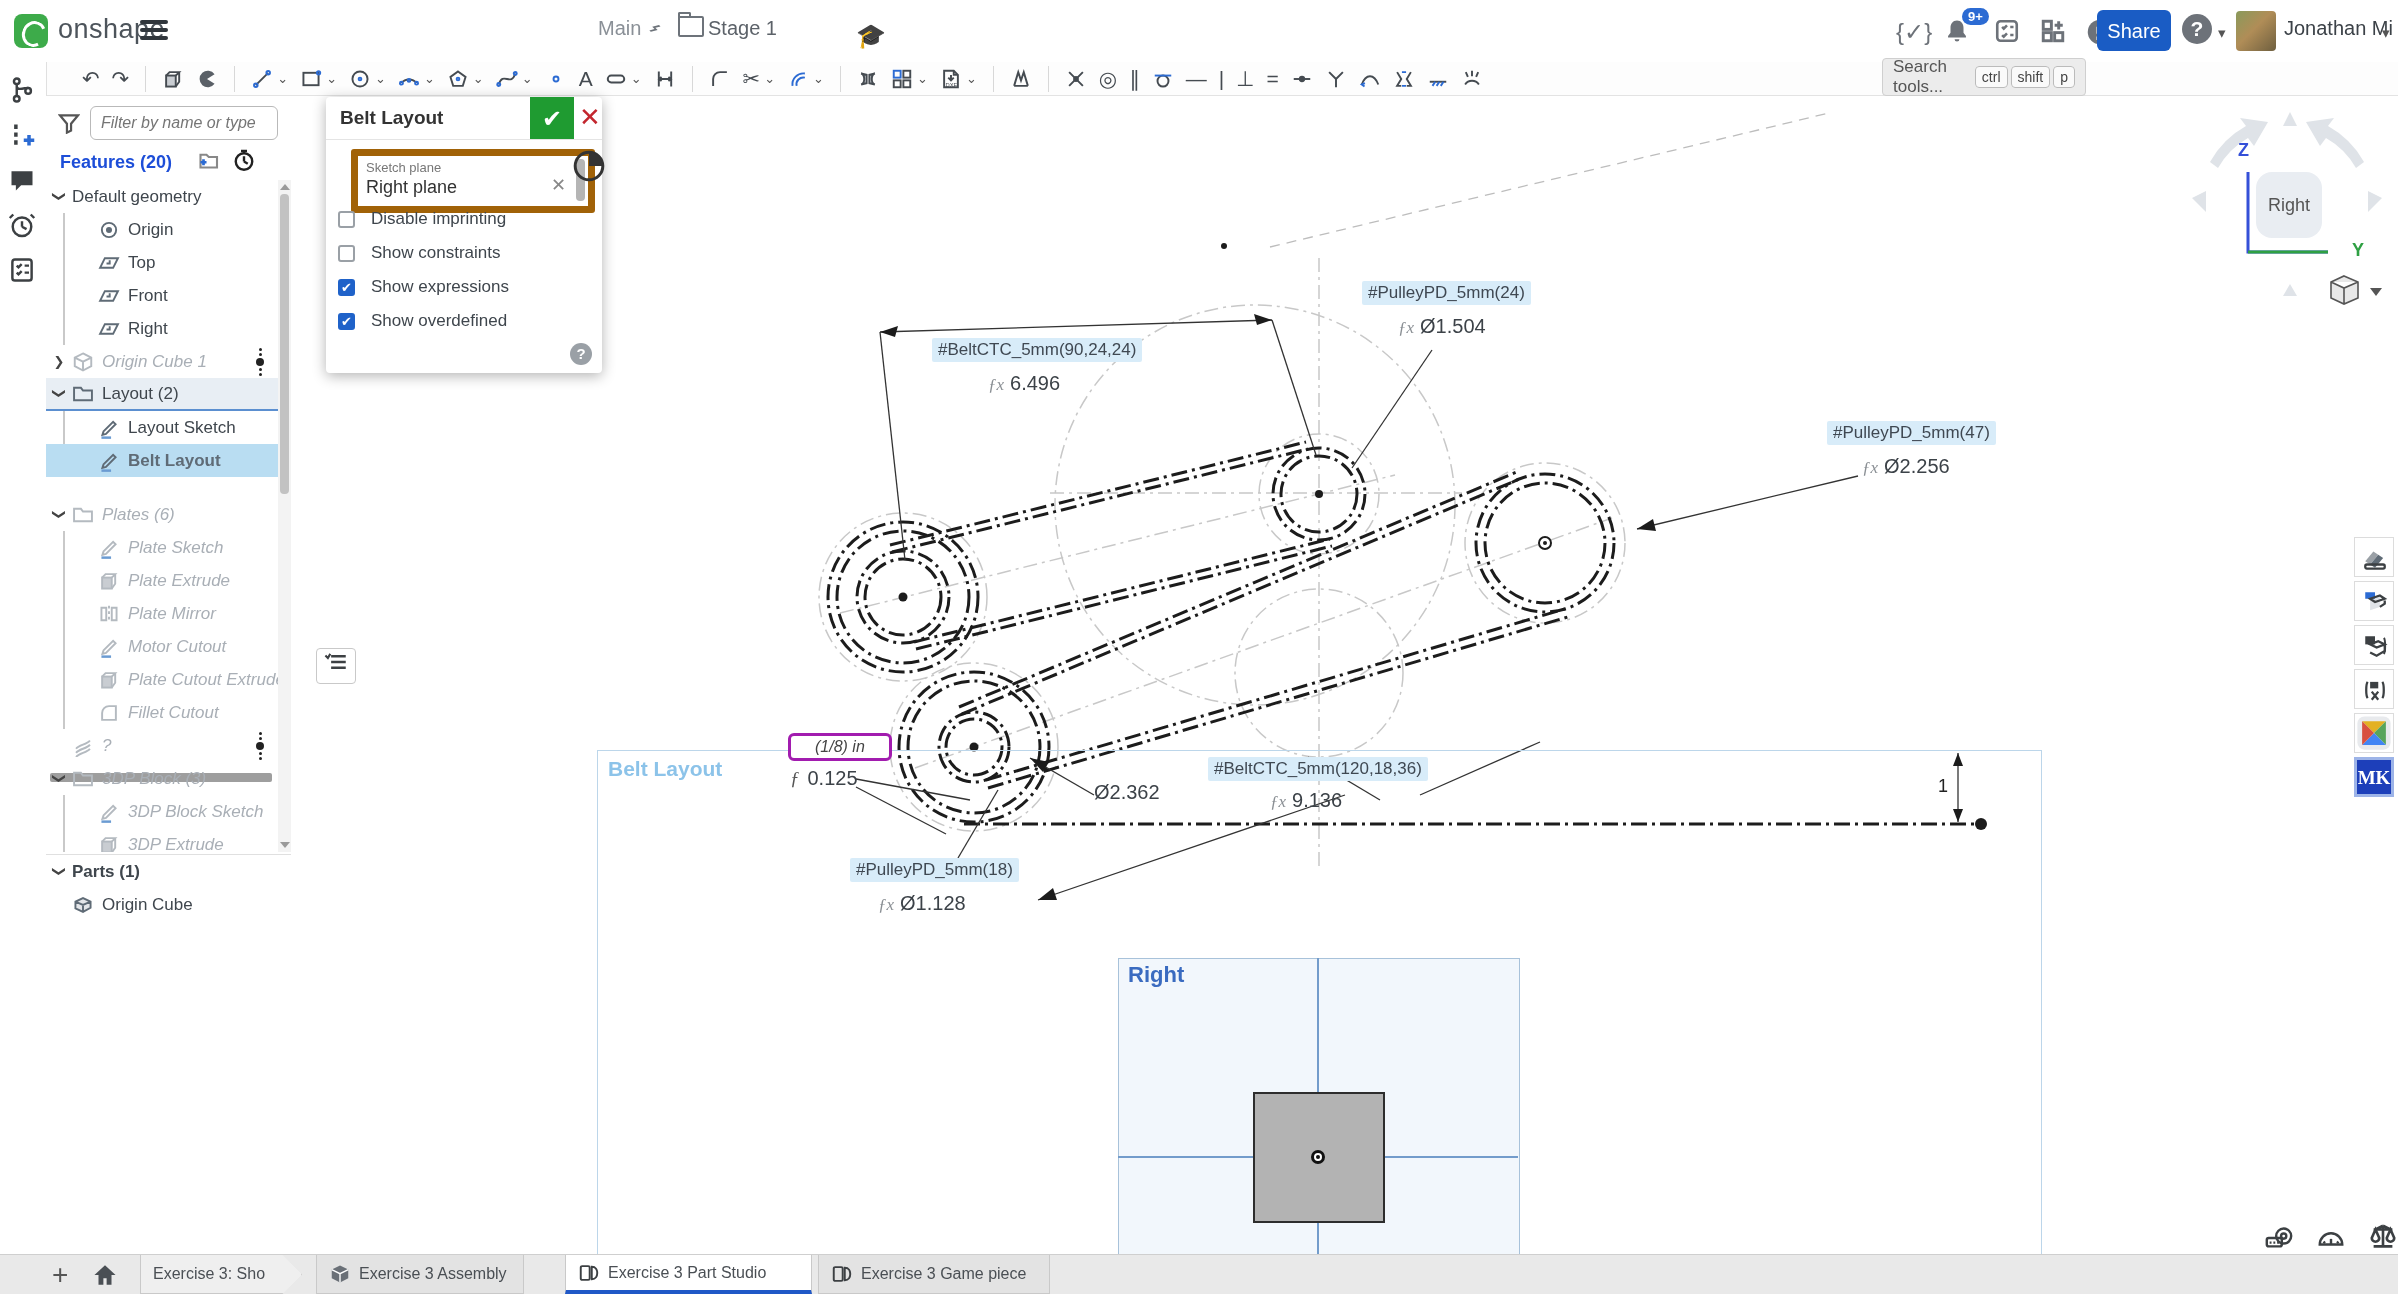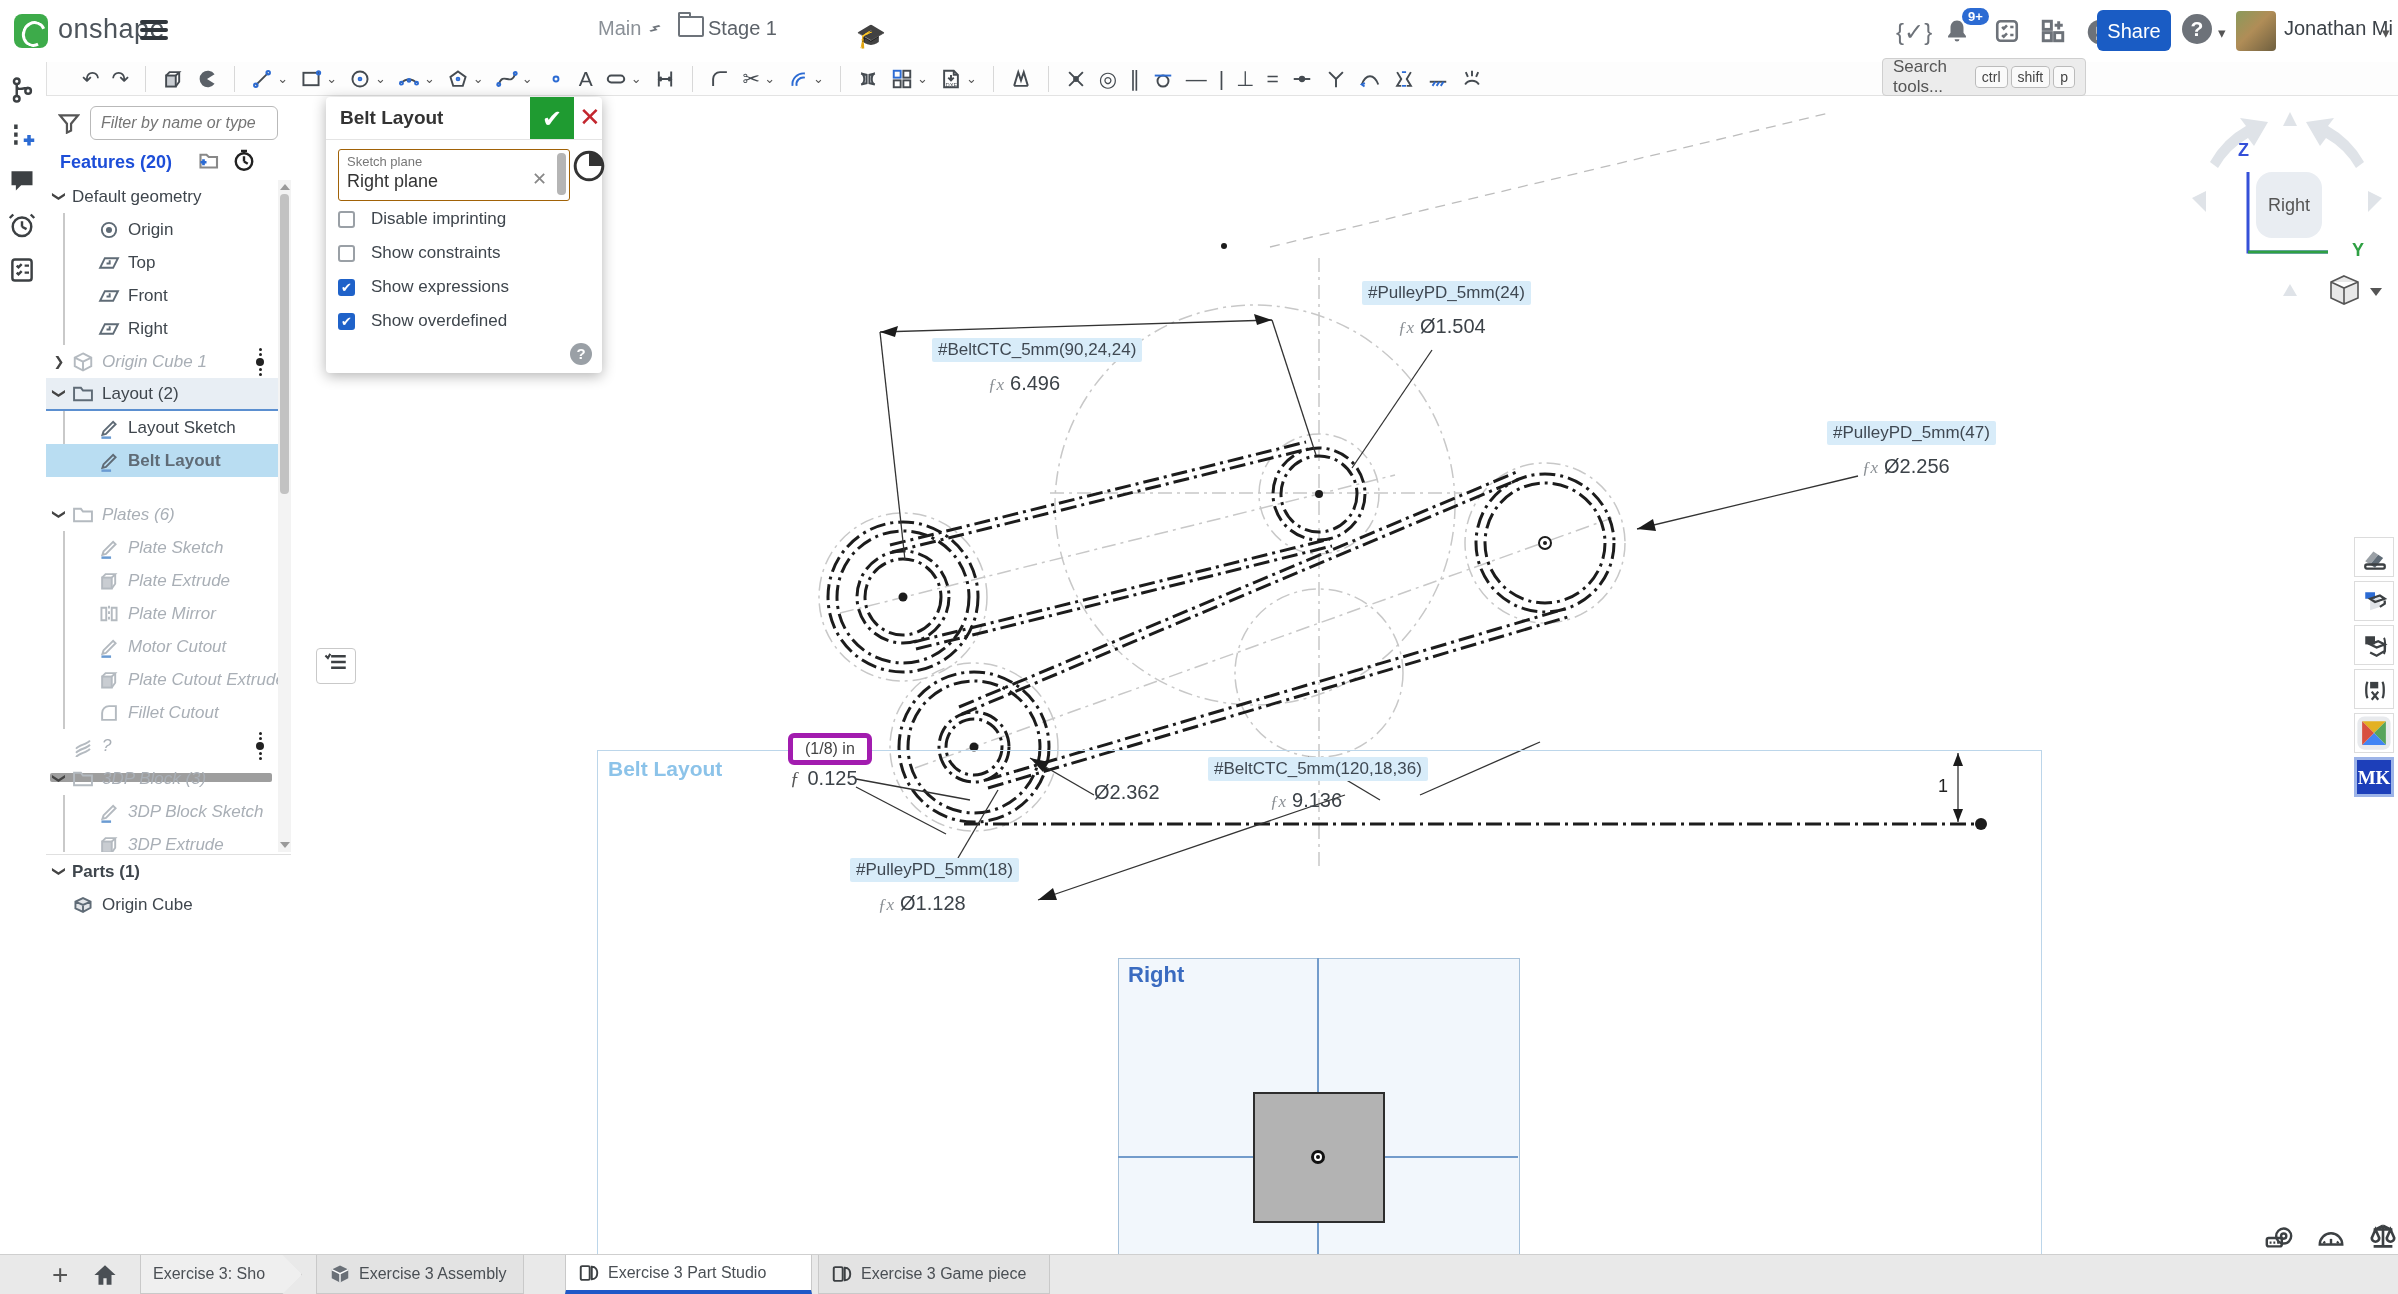--- a/index.html
+++ b/index.html
@@ -64,38 +64,38 @@
   #vscroll{position:absolute;left:232px;top:84px;width:13px;height:672px;background:#f3f3f3;}
   #vscroll .thumb{position:absolute;left:2px;top:14px;width:9px;height:300px;background:#c2c2c2;border-radius:4px;}
   .scroll-arrow{position:absolute;left:2px;width:0;height:0;border-left:5px solid transparent;border-right:5px solid transparent;}
   #parts-sec{position:absolute;left:0;top:758px;width:245px;border-top:1px solid #e0e0e0;}
   
   #dialog{position:absolute;left:326px;top:97px;width:276px;height:276px;background:#fff;border-radius:4px;box-shadow:0 3px 14px rgba(0,0,0,.3);z-index:30;}
   #dlg-titlebar{position:absolute;left:0;top:0;width:276px;height:42px;border-bottom:1px solid #e4e4e4;}
   #dlg-title{position:absolute;left:14px;top:10px;font-size:19px;font-weight:bold;color:#333;}
   #dlg-ok{position:absolute;left:204px;top:0;width:44px;height:42px;background:#1f9b31;color:#fff;border:none;font-size:24px;line-height:42px;text-align:center;}
   #dlg-cancel{position:absolute;left:252px;top:0;width:24px;height:42px;color:#c3262e;font-size:26px;font-weight:bold;line-height:40px;text-align:center;}
-  #plane-field{position:absolute;left:12px;top:52px;width:230px;height:50px;border:1px solid #a16207;border-radius:3px;}
+  #plane-field{position:absolute;left:25px;top:52px;width:230px;height:50px;border:7px solid #a16207;border-radius:3px;}
   #plane-field .flabel{position:absolute;left:8px;top:4px;font-size:13px;color:#777;}
   #plane-field .fvalue{position:absolute;left:8px;top:21px;font-size:18px;color:#333;}
   #plane-field .clear{position:absolute;right:22px;top:18px;color:#888;font-size:18px;}
   #plane-field .fscroll{position:absolute;right:3px;top:3px;width:9px;height:42px;background:#b5b5b5;border-radius:4px;}
   .dlg-check{position:absolute;left:12px;height:20px;display:flex;align-items:center;}
   .cbox{width:17px;height:17px;border:2px solid #9aa0a6;border-radius:3px;box-sizing:border-box;background:#fff;}
   .cbox.on{background:#1f62c9;border-color:#1f62c9;color:#fff;font-size:13px;line-height:14px;text-align:center;font-weight:bold;}
   .clabel{margin-left:16px;font-size:17px;color:#3f464d;}
   #dlg-help{position:absolute;right:10px;bottom:8px;width:22px;height:22px;border-radius:50%;background:#9aa0a6;color:#fff;text-align:center;line-height:22px;font-size:15px;font-weight:bold;}
   
   #canvas{position:absolute;left:291px;top:96px;width:2107px;height:1158px;background:#fff;overflow:hidden;}
   #sk-svg{position:absolute;left:-291px;top:-96px;}
   .ann{position:absolute;white-space:nowrap;}
   .ann.expr{background:#d8ecf9;color:#3f4852;font-size:17px;padding:2px 6px;border-radius:2px;}
   .ann.fx .fxg{font-style:italic;color:#8a8f94;font-size:17px;margin-right:6px;font-family:"Liberation Serif",serif;}
   .ann.fx .val, .ann.plain{font-size:20px;color:#3c4248;}
-  .ann.tooltip{background:#fff;border:5px solid #a21caf;border-radius:6px;font-size:16px;color:#444;padding:2px 12px;}
+  .ann.tooltip{background:#fff;border:3px solid #a21caf;border-radius:6px;font-size:16px;color:#444;padding:2px 24px;font-style:italic;}
   .ann.fsmall .fg{font-style:italic;font-size:19px;color:#555;margin-right:8px;font-family:"Liberation Serif",serif;}
   .ann.fsmall .val{font-size:20px;color:#3c4248;}
   .ann.psmall{font-size:18px;color:#222;}
   #sketch-name{position:absolute;font-size:21px;font-weight:bold;color:#8cc3e9;}
   #plane-name{position:absolute;font-size:22px;font-weight:bold;color:#3a6bc0;}
   #sketch-bbox{position:absolute;border:1px solid #bcd6ea;}
   #right-plane-box{position:absolute;background:#f2f7fc;border:1px solid #a8c2da;}
   #rp-cross-h{position:absolute;height:2px;background:#739ccb;}
   #rp-cross-v{position:absolute;width:2px;background:#739ccb;}
   #origin-square{position:absolute;background:#b3b3b3;border:2px solid #2d2d2d;box-sizing:border-box;}

